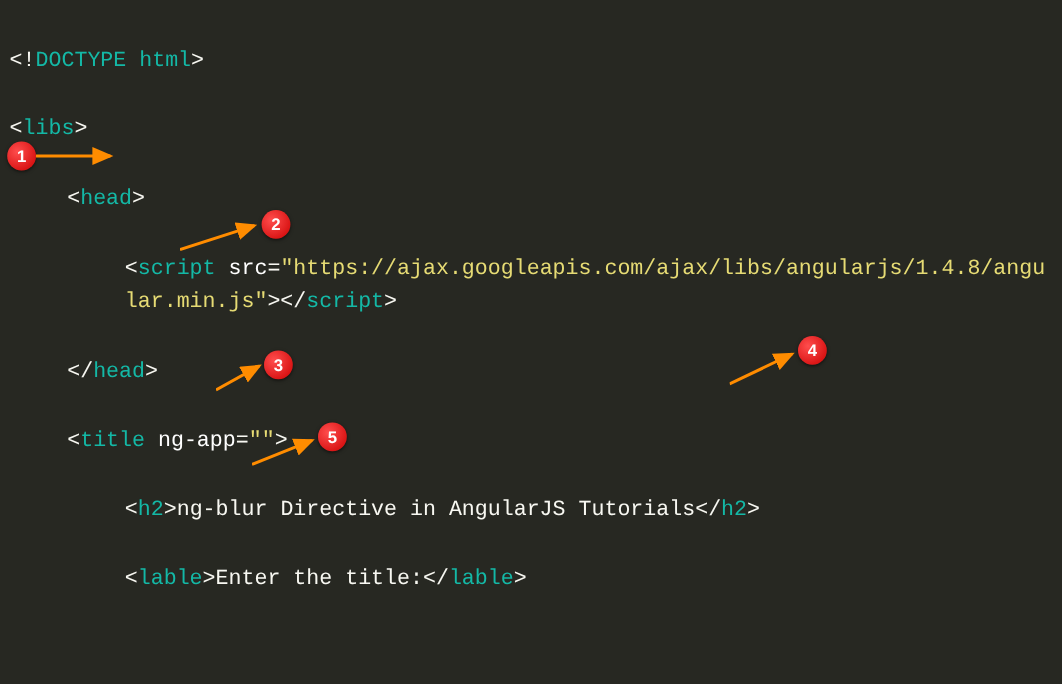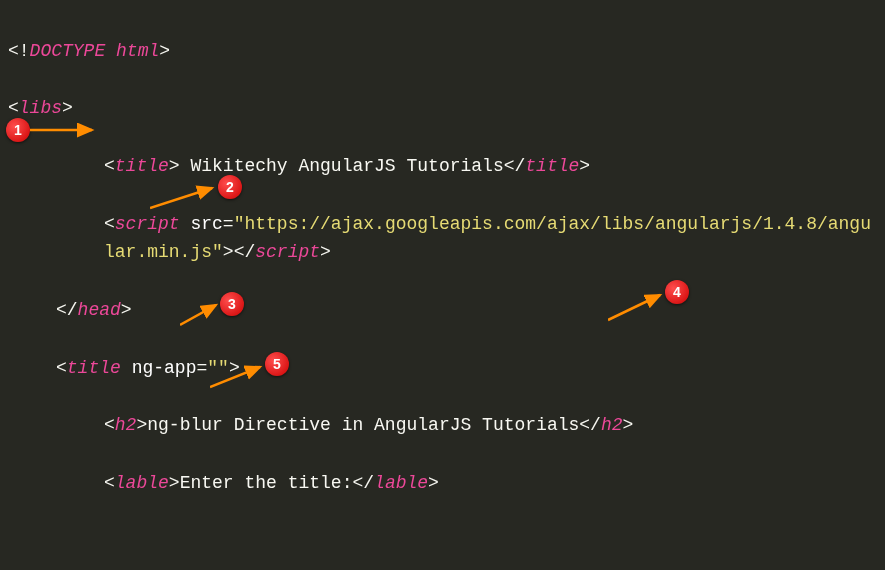--- a/index.html
+++ b/index.html
@@ -12,21 +12,21 @@
     color: #f8f8f2;
     position: relative;
     width: 885px;
     height: 570px;
     box-sizing: border-box;
   }
   .code-block {
     white-space: pre;
     position: relative;
   }
-  .tag { color: #ec4899; font-style: italic; }
+  .tag { color: #14b8a6; }
   .punct { color: #f8f8f2; }
   .attr { color: #ffffff; }
   .string { color: #e6db74; }
   .text { color: #f8f8f2; }
   
   .line { white-space: pre-wrap; word-break: break-all; }
   
   .indent1 { padding-left: 48px; }
   .indent2 { padding-left: 96px; }
   
@@ -50,21 +50,21 @@
     position: absolute;
     pointer-events: none;
   }
 </style>
 </head>
 <body>
 
 <div class="code-block">
 <div class="line"><span class="punct">&lt;!</span><span class="tag">DOCTYPE html</span><span class="punct">&gt;</span></div>
 <div class="line"><span class="punct">&lt;</span><span class="tag">libs</span><span class="punct">&gt;</span></div>
-<div class="line indent2"><span class="punct">&lt;</span><span class="tag">title</span><span class="punct">&gt;</span><span class="text"> Wikitechy AngularJS Tutorials</span><span class="punct">&lt;/</span><span class="tag">title</span><span class="punct">&gt;</span></div>
+<div class="line indent1"><span class="punct">&lt;</span><span class="tag">head</span><span class="punct">&gt;</span></div>
 <div class="line indent2"><span class="punct">&lt;</span><span class="tag">script</span><span class="attr"> src</span><span class="punct">=</span><span class="string">"https://ajax.googleapis.com/ajax/libs/angularjs/1.4.8/angular.min.js"</span><span class="punct">&gt;</span><span class="punct">&lt;/</span><span class="tag">script</span><span class="punct">&gt;</span></div>
 <div class="line indent1"><span class="punct">&lt;/</span><span class="tag">head</span><span class="punct">&gt;</span></div>
 <div class="line indent1"><span class="punct">&lt;</span><span class="tag">title</span><span class="attr"> ng-app</span><span class="punct">=</span><span class="string">""</span><span class="punct">&gt;</span></div>
 <div class="line indent2"><span class="punct">&lt;</span><span class="tag">h2</span><span class="punct">&gt;</span><span class="text">ng-blur Directive in AngularJS Tutorials</span><span class="punct">&lt;/</span><span class="tag">h2</span><span class="punct">&gt;</span></div>
 <div class="line indent2"><span class="punct">&lt;</span><span class="tag">lable</span><span class="punct">&gt;</span><span class="text">Enter the title:</span><span class="punct">&lt;/</span><span class="tag">lable</span><span class="punct">&gt;</span></div>
 
 
 
 
 

